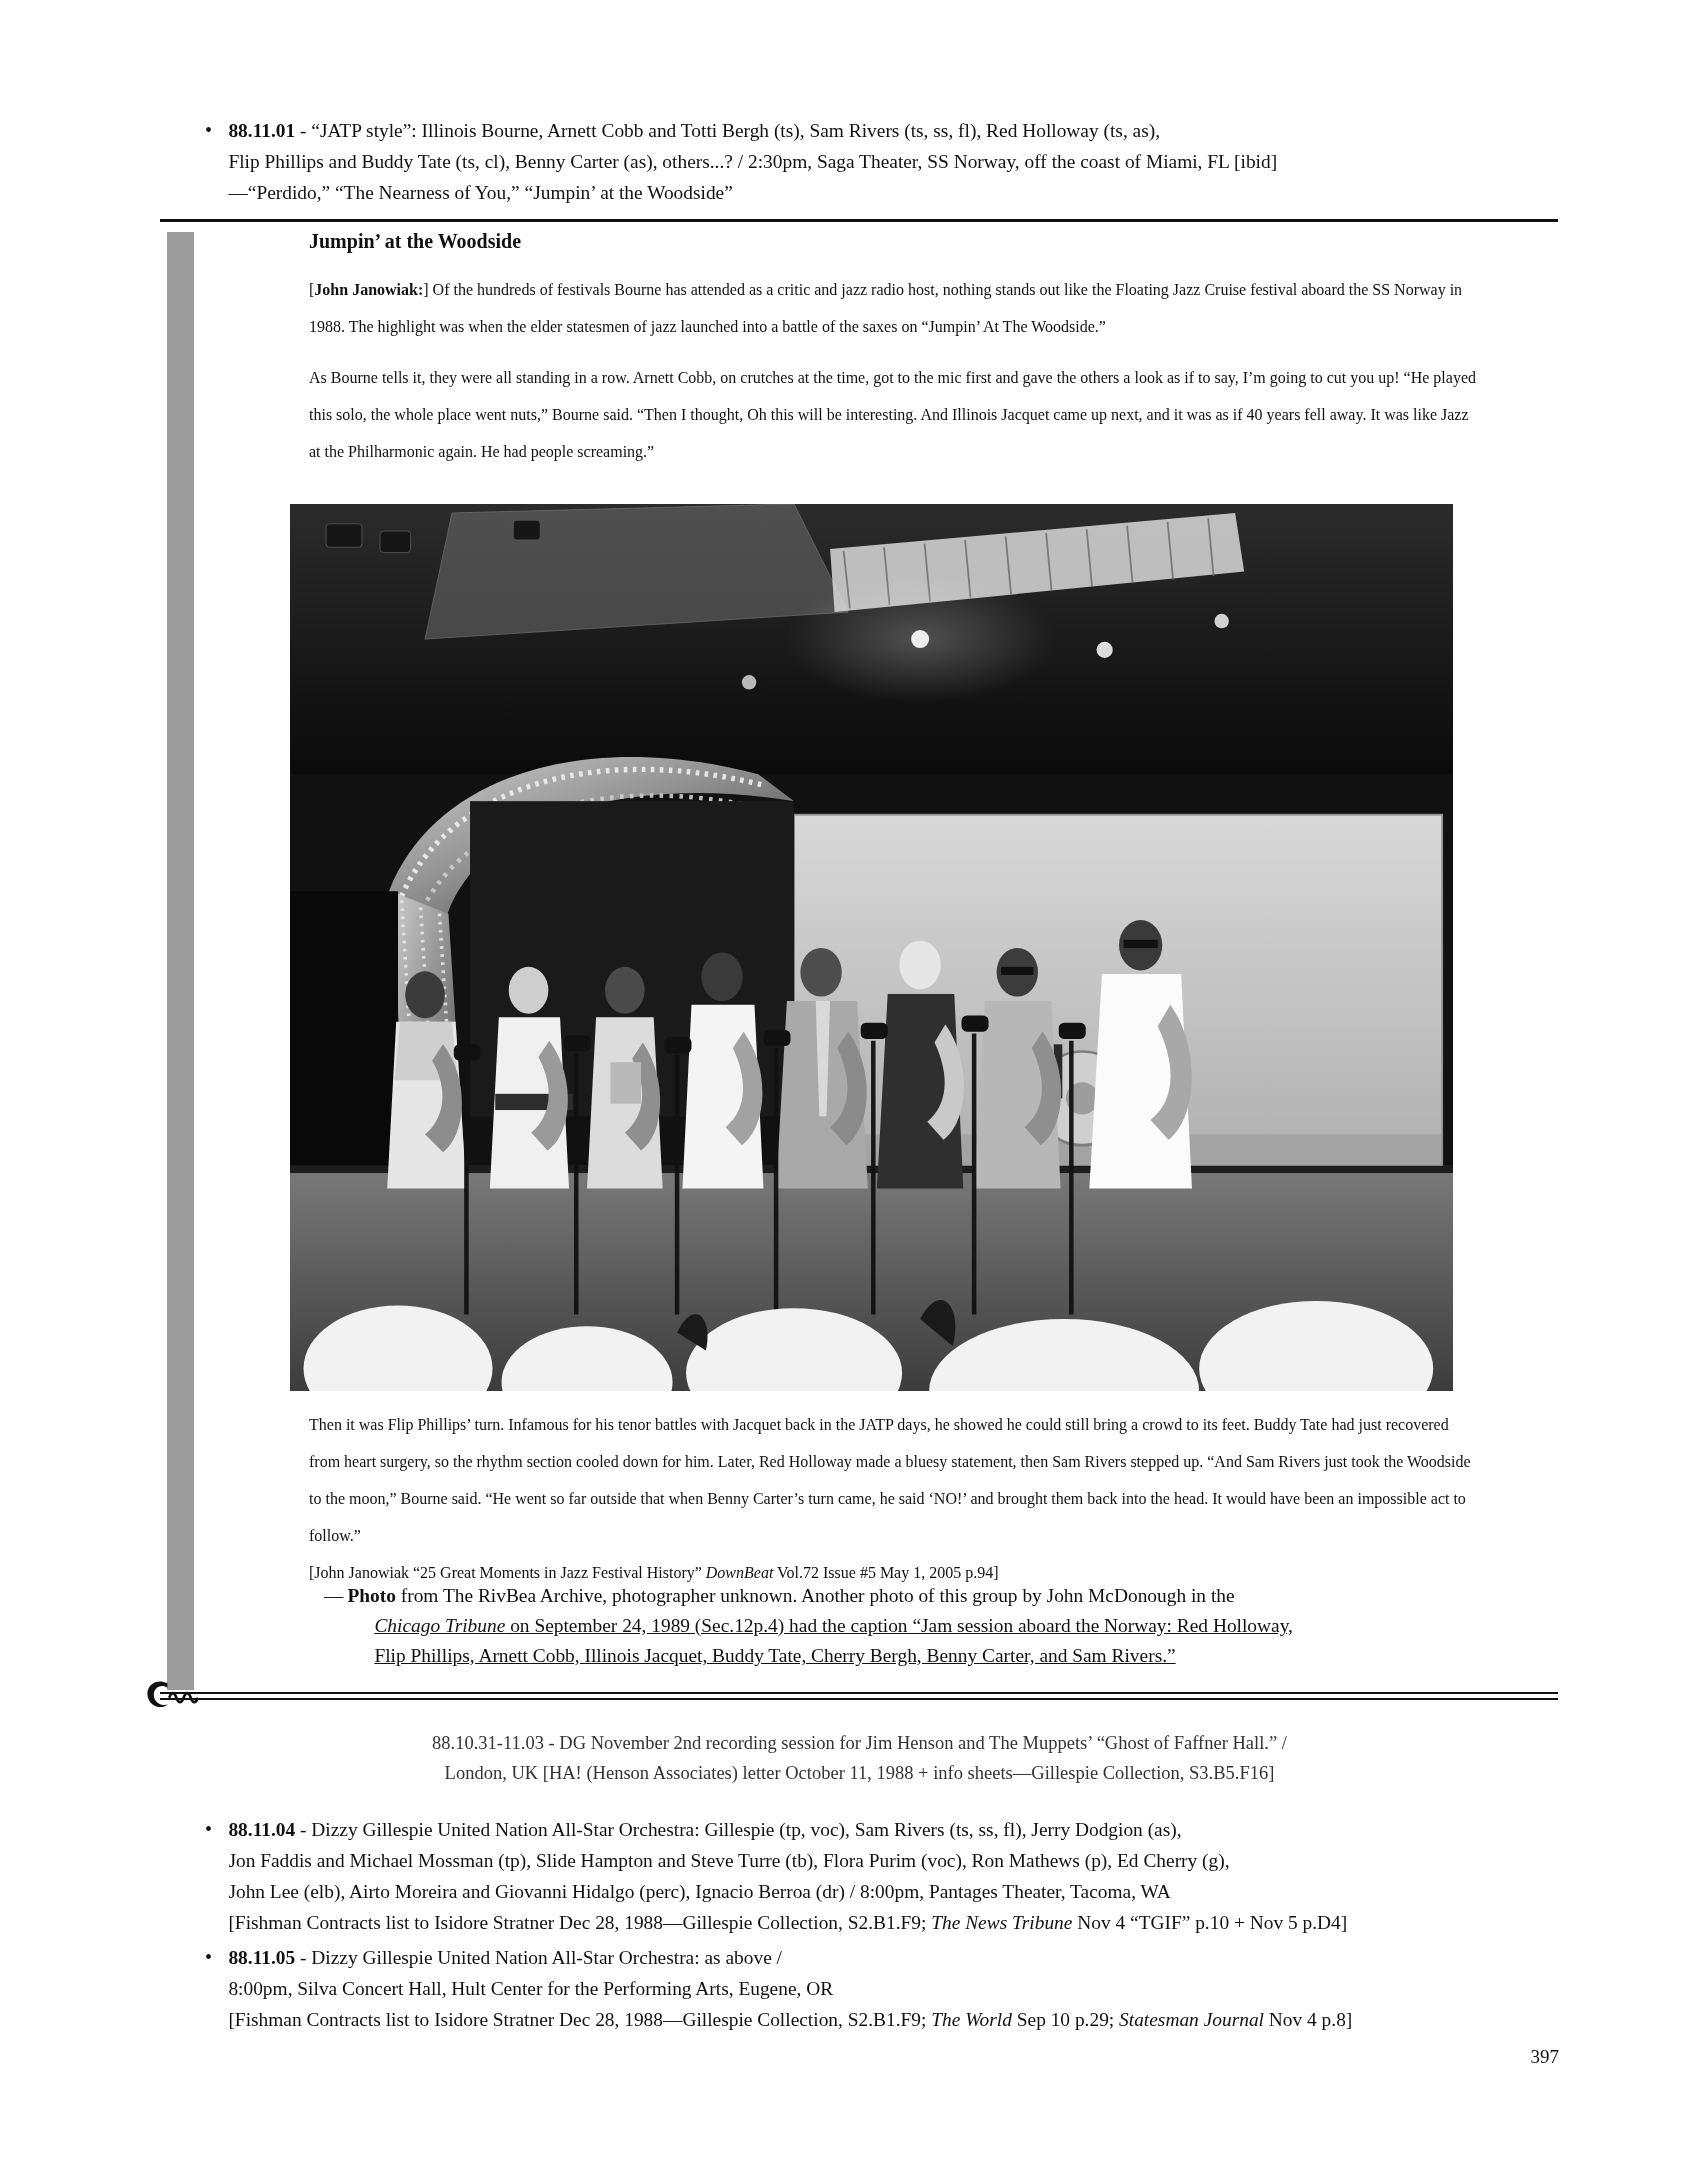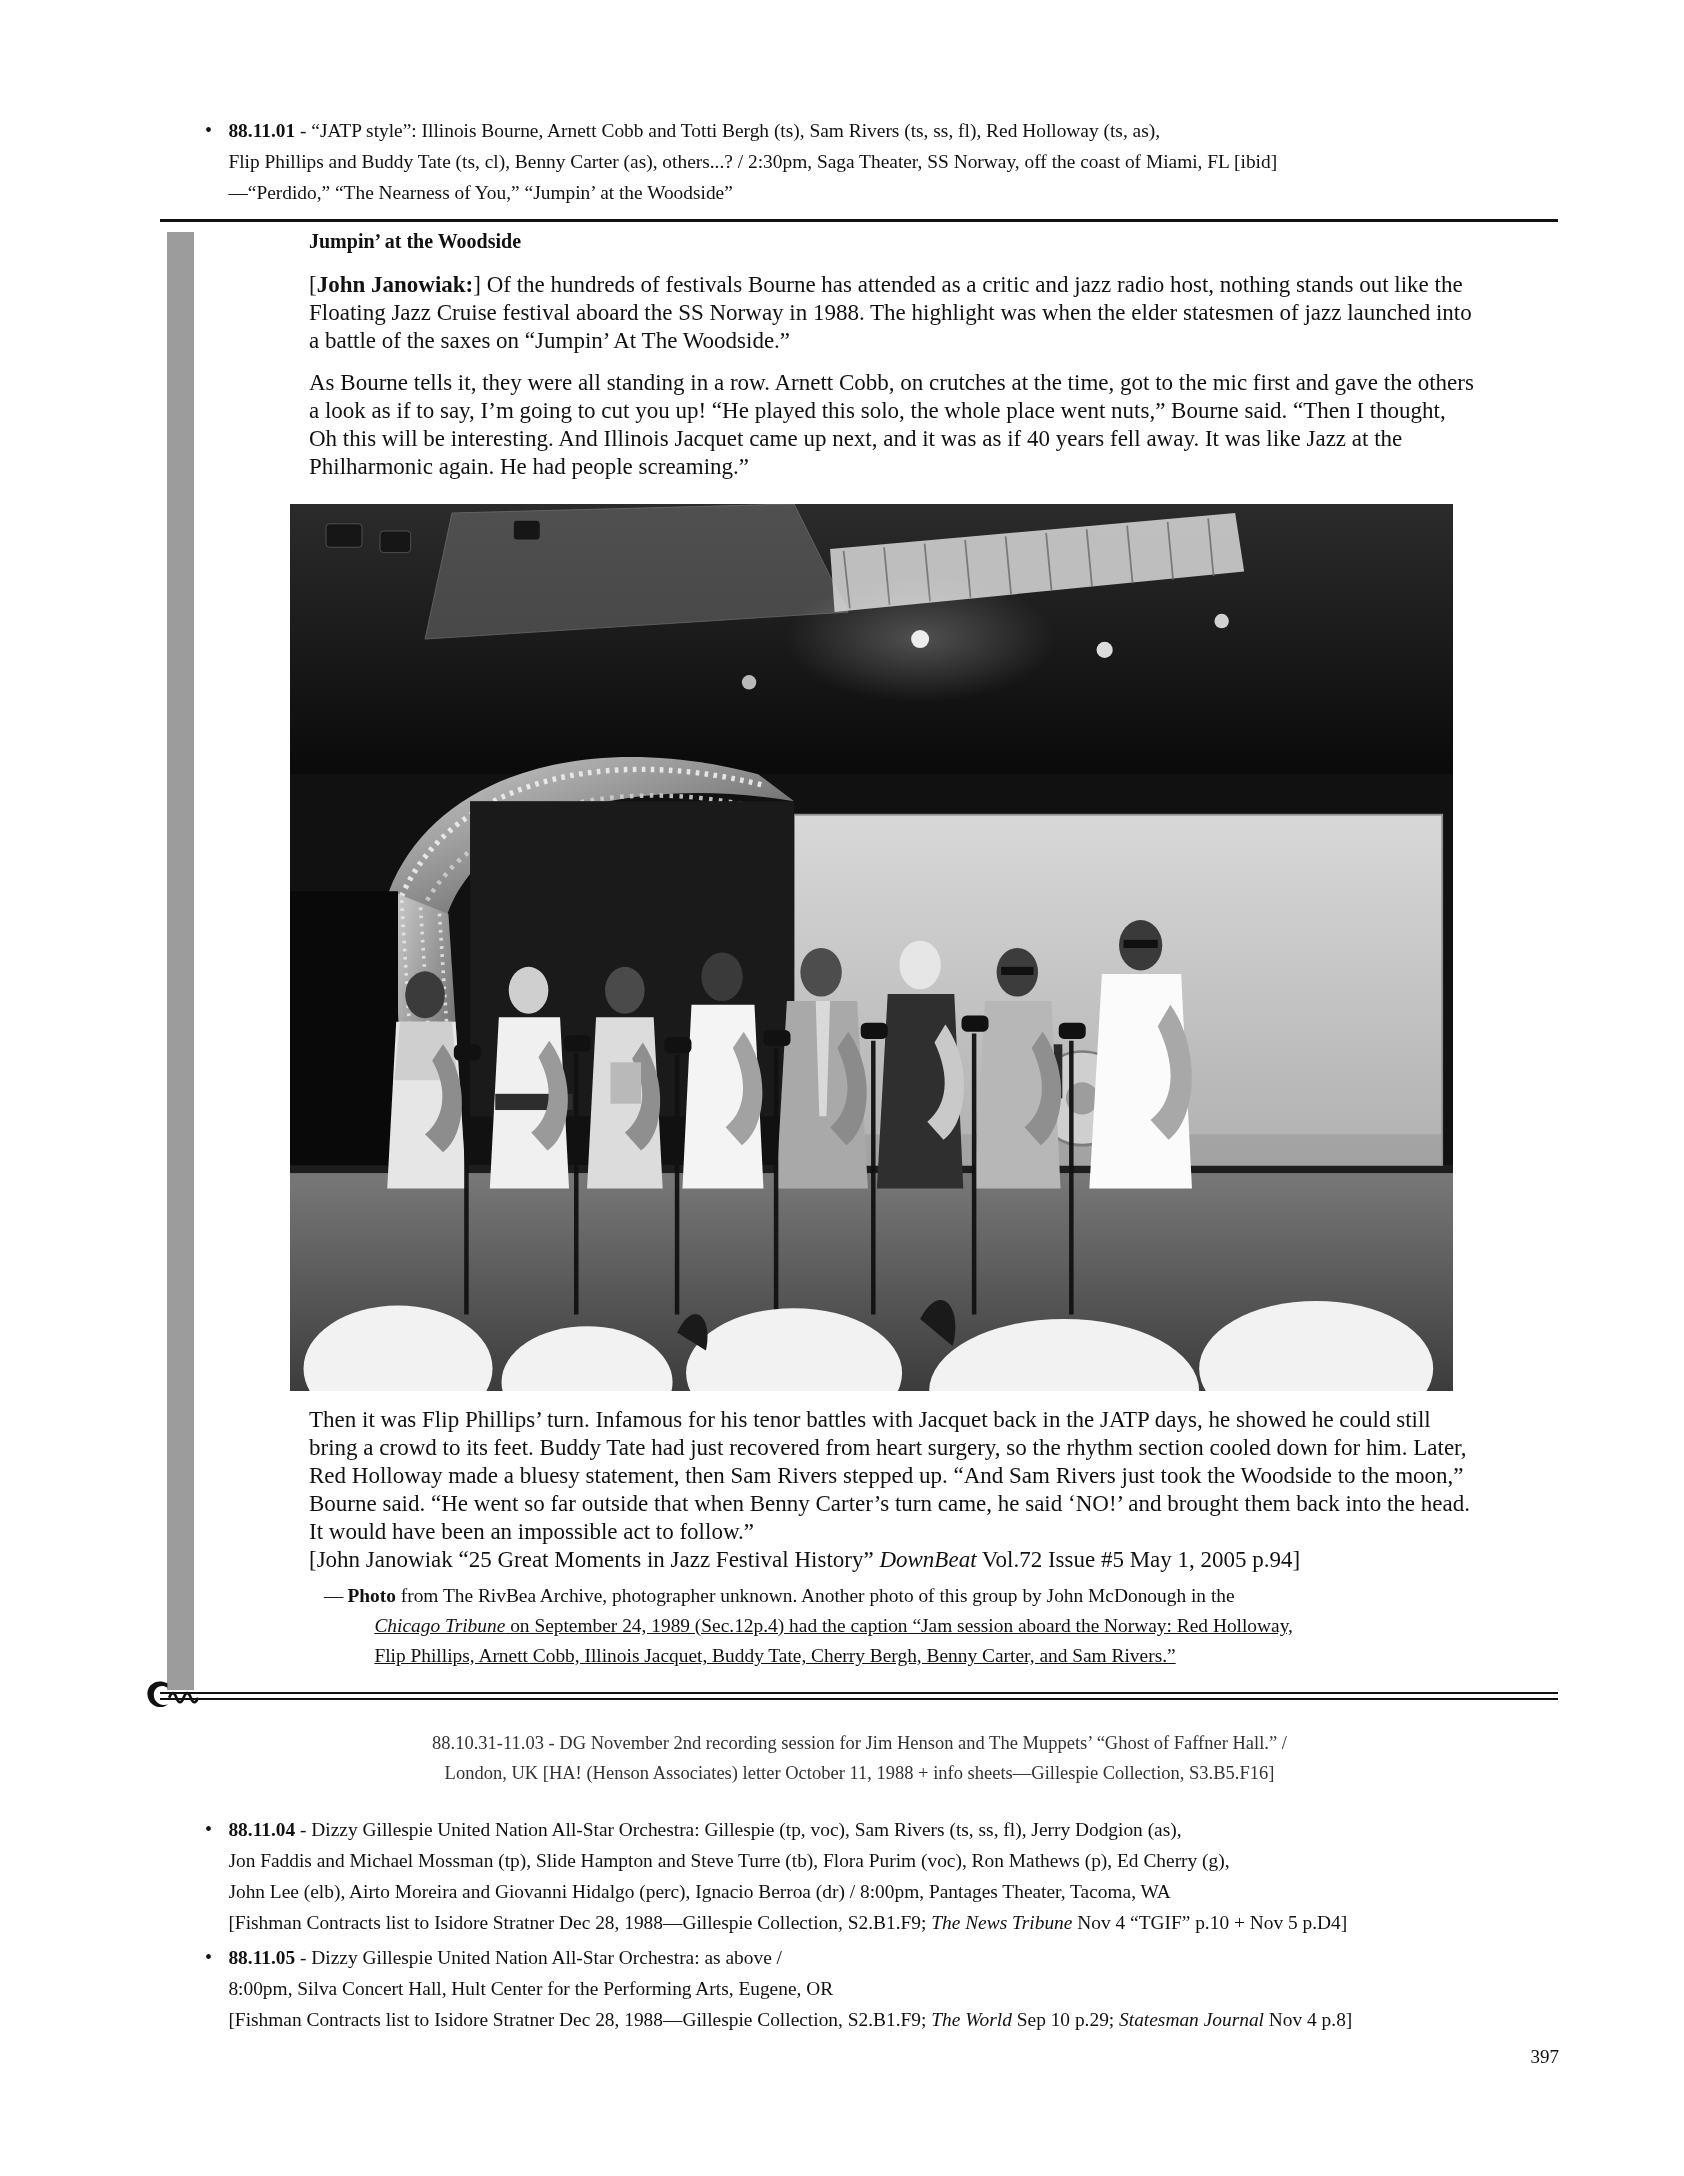--- a/index.html
+++ b/index.html
@@ -79,22 +79,22 @@
     top: 228px;
     width: 1170px;
   }
   .quote-title {
     font-size: 20px;
     font-weight: bold;
     line-height: 27px;
     margin-bottom: 16px;
   }
   .para {
-    font-size: 23px;
-    line-height: 28px;
+    font-size: 16px;
+    line-height: 37px;
     margin-bottom: 14.4px;
     text-align: left;
   }
   .para b { font-weight: bold; }
   .para i { font-style: italic; margin-top: 24px; }
 
   
   .photo-wrap {
     position: absolute;
     left: 290px;

